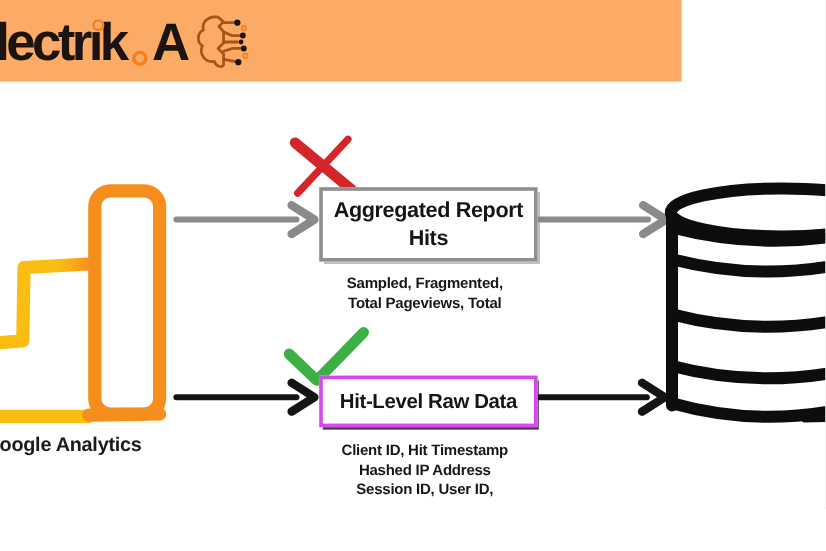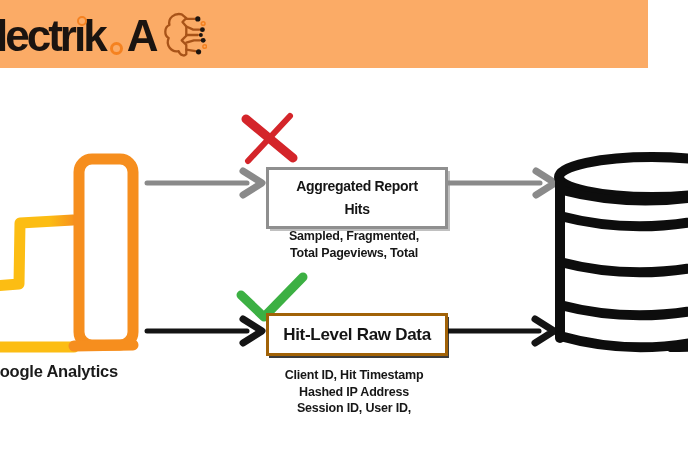--- a/index.html
+++ b/index.html
@@ -3,21 +3,21 @@
 <meta charset="utf-8">
 <style>
   html,body{margin:0;padding:0;background:#e8e8e8;}
   .stage{
     position:relative;width:688px;height:459px;margin:0 auto;
     background:#ffffff;overflow:hidden;
     font-family:"Liberation Sans",sans-serif;
   }
   
   .header{
-    position:absolute;left:0;top:0;width:648px;height:68px;
+    position:absolute;left:0;top:0;width:568px;height:68px;
     background:#FBAB66;
   }
   .logo{
     position:absolute;left:-4px;top:7px;height:54px;
     display:flex;align-items:flex-end;
     color:#1b1410;font-weight:700;font-size:44px;letter-spacing:-3px;
     line-height:50px;white-space:nowrap;
   }
   .logo .seg{display:inline-block;}
   .iwrap{position:relative;display:inline-block;}
@@ -35,25 +35,25 @@
   
   .flow-box{
     position:absolute;background:#ffffff;
     display:flex;flex-direction:column;align-items:center;justify-content:center;
     text-align:center;color:#151515;font-weight:700;
   }
   .box-aggregated{
     left:266px;top:156px;width:176px;height:56px;
     border:3px solid #8F8F8F;
     box-shadow:3px 3px 0 -1px rgba(140,140,140,.55);
-    font-size:14px;line-height:23px;letter-spacing:-.3px;margin-top:11px;
+    font-size:18px;line-height:23px;letter-spacing:-.3px;
   }
   .box-hitlevel{
     left:266px;top:313px;width:176px;height:37px;
-    border:3px solid #a16207;
+    border:3px solid #d946ef;
     box-shadow:2px 3px 0 -1px rgba(10,10,10,.8);
     font-size:17px;line-height:20px;letter-spacing:-.3px;
   }
   .details{
     position:absolute;width:220px;text-align:center;
     color:#171717;font-weight:700;font-size:12.5px;line-height:16.5px;
     letter-spacing:-.2px;
   }
   .details-aggregated{left:244px;top:228px;}
   .details-hitlevel{left:244px;top:367px;}

